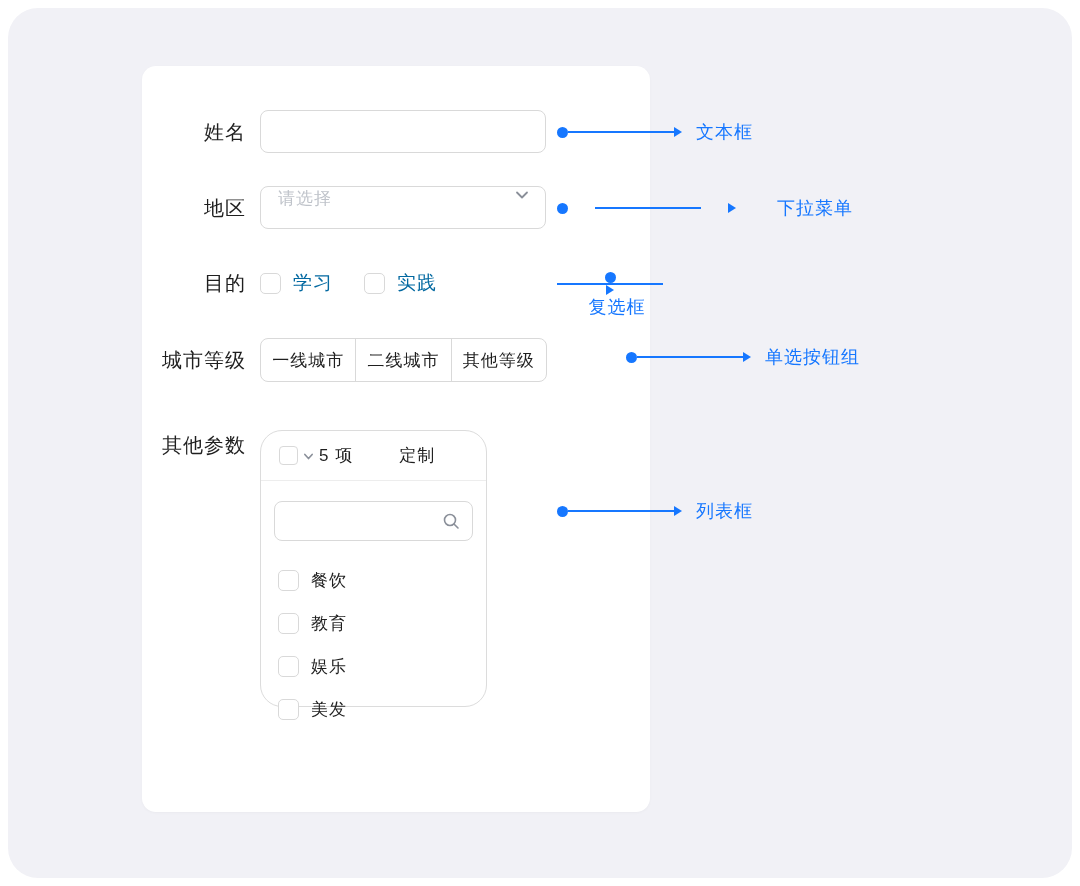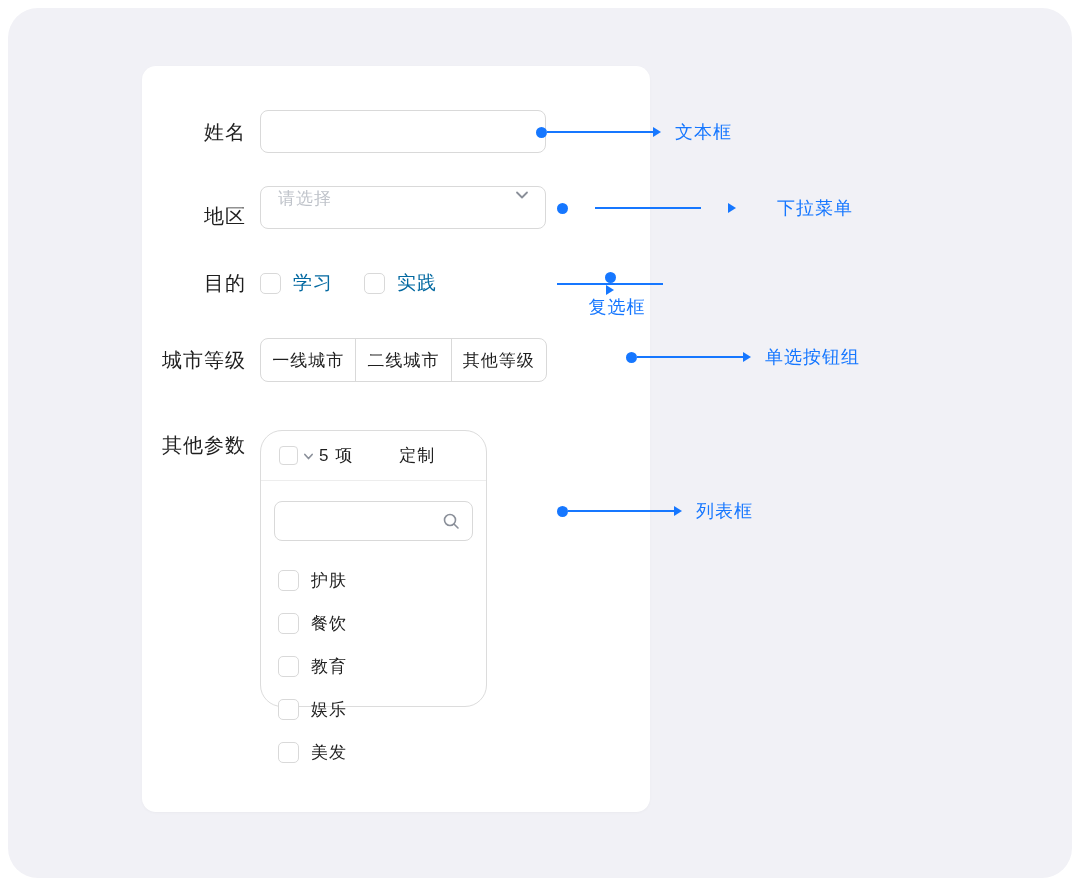--- a/index.html
+++ b/index.html
@@ -84,21 +84,21 @@
 </head>
 <body>
 
 <div class="stage">
   <div class="panel"></div>
   <div class="card"></div>
 
   <div class="row-label" style="top:120px;">姓名</div>
   <input class="text-input" type="text" value="" style="">
 
-  <div class="row-label" style="top:204px;">地区</div>
+  <div class="row-label" style="top:196px;">地区</div>
   <div class="select">
     <span class="placeholder">请选择</span>
     <span class="chev">
       <svg viewBox="0 0 16 16" width="16" height="16">
         <path d="M3 5.5 L8 10.5 L13 5.5" fill="none" stroke="#8a8f99" stroke-width="1.8" stroke-linecap="round" stroke-linejoin="round"></path>
       </svg>
     </span>
   </div>
 
   <div class="row-label" style="top:271px;">目的</div>
@@ -137,42 +137,38 @@
       <span class="search-ic">
         <svg viewBox="0 0 18 18" width="18" height="18">
           <circle cx="8" cy="8" r="5.5" fill="none" stroke="#8a8f99" stroke-width="1.6"></circle>
           <path d="M12.2 12.2 L16 16" stroke="#8a8f99" stroke-width="1.6" stroke-linecap="round"></path>
         </svg>
       </span>
     </div>
     <div class="lb-list">
       <div class="lb-item">
         <span class="cbx"></span>
-        <span class="lb-item-label">护肤</span>
-      </div>
-      <div class="lb-item">
-        <span class="cbx"></span>
         <span class="lb-item-label">餐饮</span>
       </div>
       <div class="lb-item">
         <span class="cbx"></span>
         <span class="lb-item-label">教育</span>
       </div>
       <div class="lb-item">
         <span class="cbx"></span>
         <span class="lb-item-label">娱乐</span>
       </div>
       <div class="lb-item">
         <span class="cbx"></span>
         <span class="lb-item-label">美发</span>
       </div>
     </div>
   </div>
 
-  <div class="anno" style="left:536px; top:122px;">
+  <div class="anno" style="left:557px; top:122px;">
     <span class="dot"></span>
     <span class="line" style="width:106px;"></span>
     <span class="ah"></span>
     <span class="txt">文本框</span>
   </div>
 
   <div class="anno" style="left:557px; top:198px;gap:27px;">
     <span class="dot"></span>
     <span class="line" style="width:106px;"></span>
     <span class="ah"></span>

